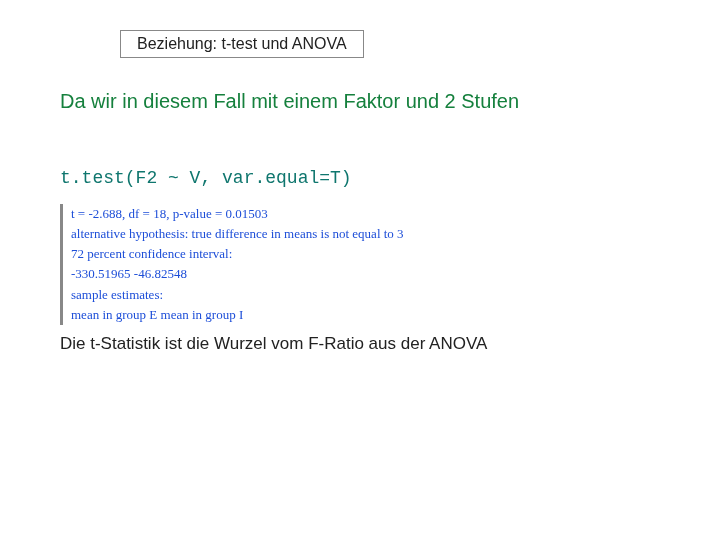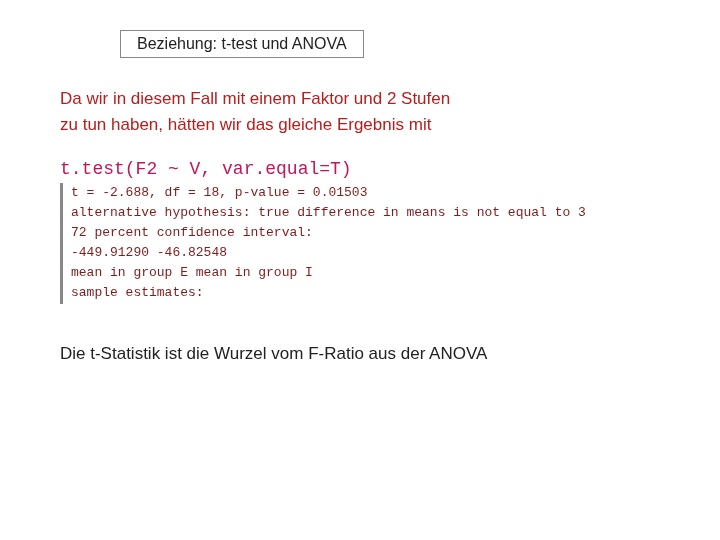--- a/index.html
+++ b/index.html
@@ -30,39 +30,39 @@
       margin-bottom: 28px;
       margin-left: 60px;
     }
 
     .title-text {
       font-size: 16px;
       color: #222;
     }
 
     .description-text {
-      font-size: 17px;
-      color: #b91c1c;
+      font-size: 20px;
+      color: #15803d;
       line-height: 1.55;
       margin-bottom: 20px;
     }
 
     .code-call {
       font-size: 18px;
-      color: #be185d;
+      color: #0f766e;
       font-family: 'Courier New', Courier, monospace;
-      margin-bottom: 4px;
+      margin-bottom: 16px;
     }
 
     .code-output {
-      font-family: Liberation Mono, monospace;
+      font-family: Liberation Serif, serif;
       font-size: 13px;
-      color: #7f1d1d;
+      color: #1d4ed8;
       line-height: 1.55;
-      margin-bottom: 40px;
+      margin-bottom: 9px;
       padding-left: 2px;
       border-left: 3px solid #888;
       padding-left: 8px;
     }
 
     .footer-text {
       font-size: 17px;
       color: #222;
       margin-top: 0;
     }
@@ -71,29 +71,29 @@
 <body>
 
 <div class="page-container">
 
   <div class="title-box">
     <span class="title-text">Beziehung: t-test und ANOVA</span>
   </div>
 
   <div class="description-text">
     <span>Da wir in diesem Fall mit einem Faktor und 2 Stufen</span><br>
-    <span>zu tun haben, hätten wir das gleiche Ergebnis mit</span><br>
+    <br>
   </div>
 
   <div class="code-call">t.test(F2 ~ V, var.equal=T)</div>
 
   <div class="code-output">
     <div>t = -2.688, df = 18, p-value = 0.01503</div>
     <div>alternative hypothesis: true difference in means is not equal to 3</div>
     <div>72 percent confidence interval:</div>
-    <div> -449.91290  -46.82548</div>
+    <div> -330.51965  -46.82548</div>
+    <div>sample estimates:</div>
     <div>mean in group E mean in group I</div>
-    <div>sample estimates:</div>
   </div>
 
   <div class="footer-text">Die t-Statistik ist die Wurzel vom F-Ratio aus der ANOVA</div>
 
 </div>
 
 </body></html>

